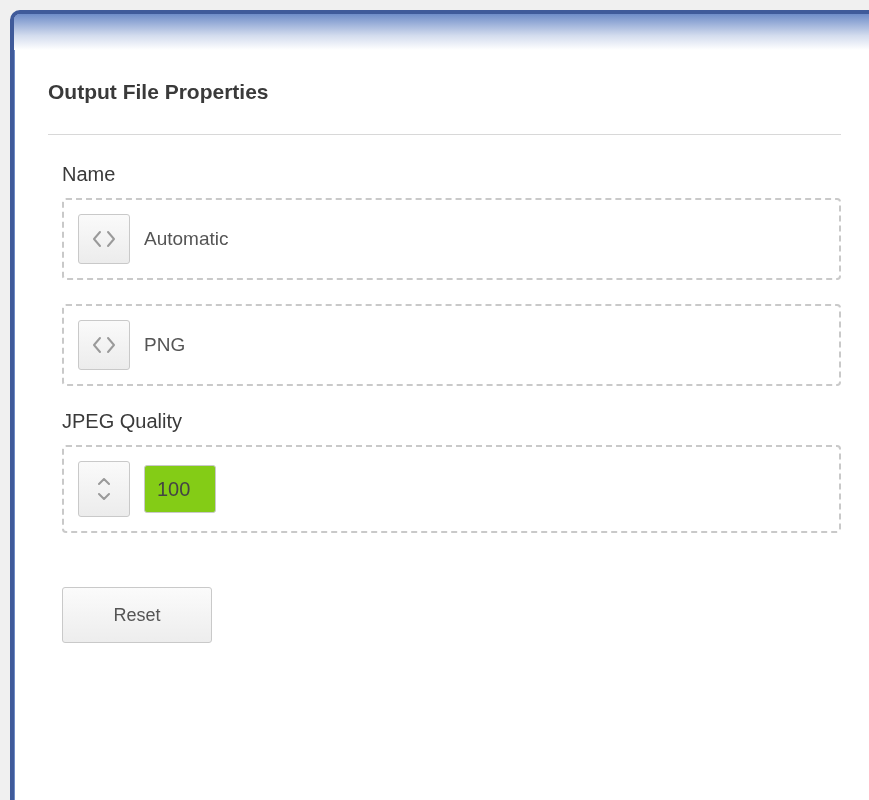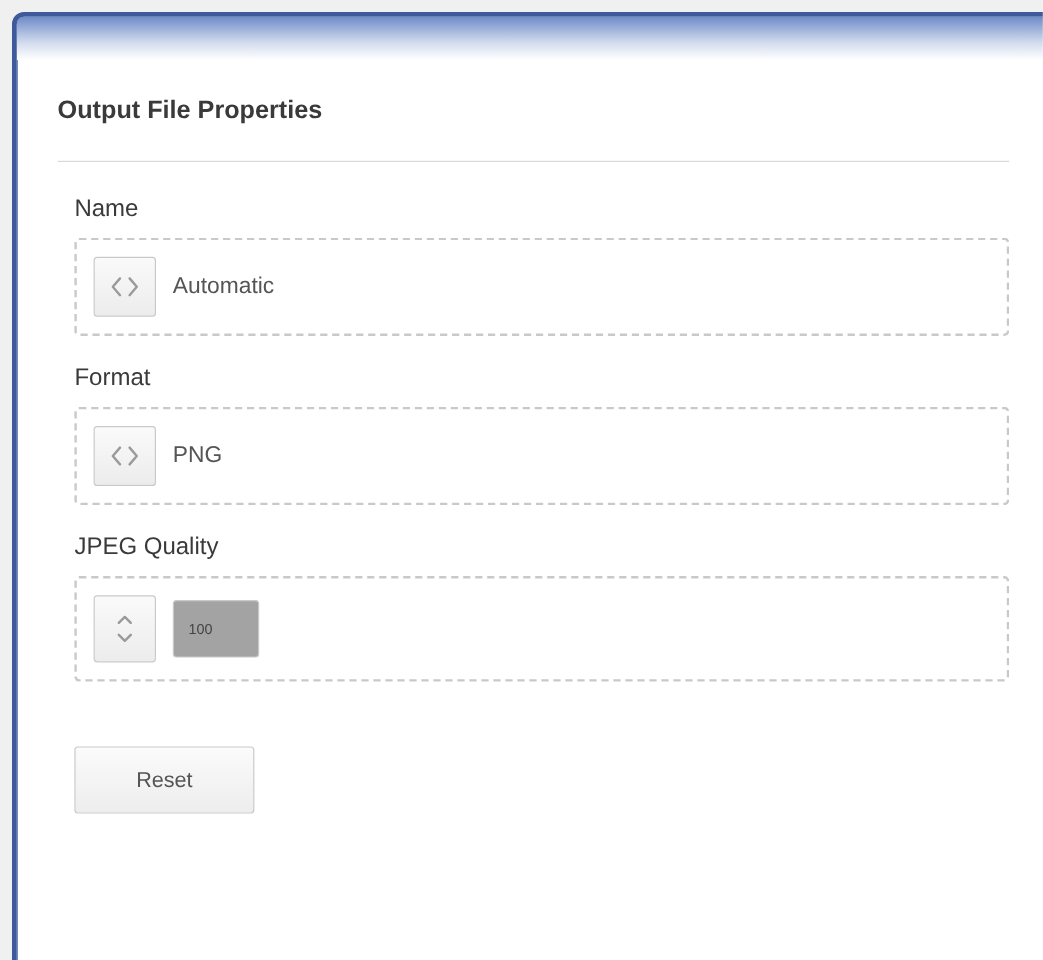--- a/index.html
+++ b/index.html
@@ -101,23 +101,23 @@
     .value-text {
       font-size: 19px;
       color: #555555;
     }
     .number-input {
       width: 72px;
       height: 48px;
       border: 1px solid #c9c9c9;
       border-radius: 3px;
       padding: 0 12px;
-      font-size: 12px;
+      font-size: 20px;
       color: #444444;
-      background: #a3a3a3;
+      background: #84cc16;
     }
     .button-row {
       display: flex;
       margin-top: 30px;
       padding-left: 14px;
       padding-right: 0;
       align-items: center;
     }
     .spacer {
       flex: 1;
@@ -159,21 +159,20 @@
               <path d="M 8 2 L 2 9 L 8 16" stroke="#9a9a9a" stroke-width="2" fill="none" stroke-linecap="round" stroke-linejoin="round"></path>
               <path d="M 16 2 L 22 9 L 16 16" stroke="#9a9a9a" stroke-width="2" fill="none" stroke-linecap="round" stroke-linejoin="round"></path>
             </svg>
           </span>
         </button>
         <span class="value-text">Automatic</span>
       </div>
     </div>
 
     <div class="field-group">
-      <span class="field-label">Format</span>
       <div class="dashed-box">
         <button class="code-button">
           <span>
             <svg width="24" height="18" viewBox="0 0 24 18">
               <path d="M 8 2 L 2 9 L 8 16" stroke="#9a9a9a" stroke-width="2" fill="none" stroke-linecap="round" stroke-linejoin="round"></path>
               <path d="M 16 2 L 22 9 L 16 16" stroke="#9a9a9a" stroke-width="2" fill="none" stroke-linecap="round" stroke-linejoin="round"></path>
             </svg>
           </span>
         </button>
         <span class="value-text">PNG</span>

